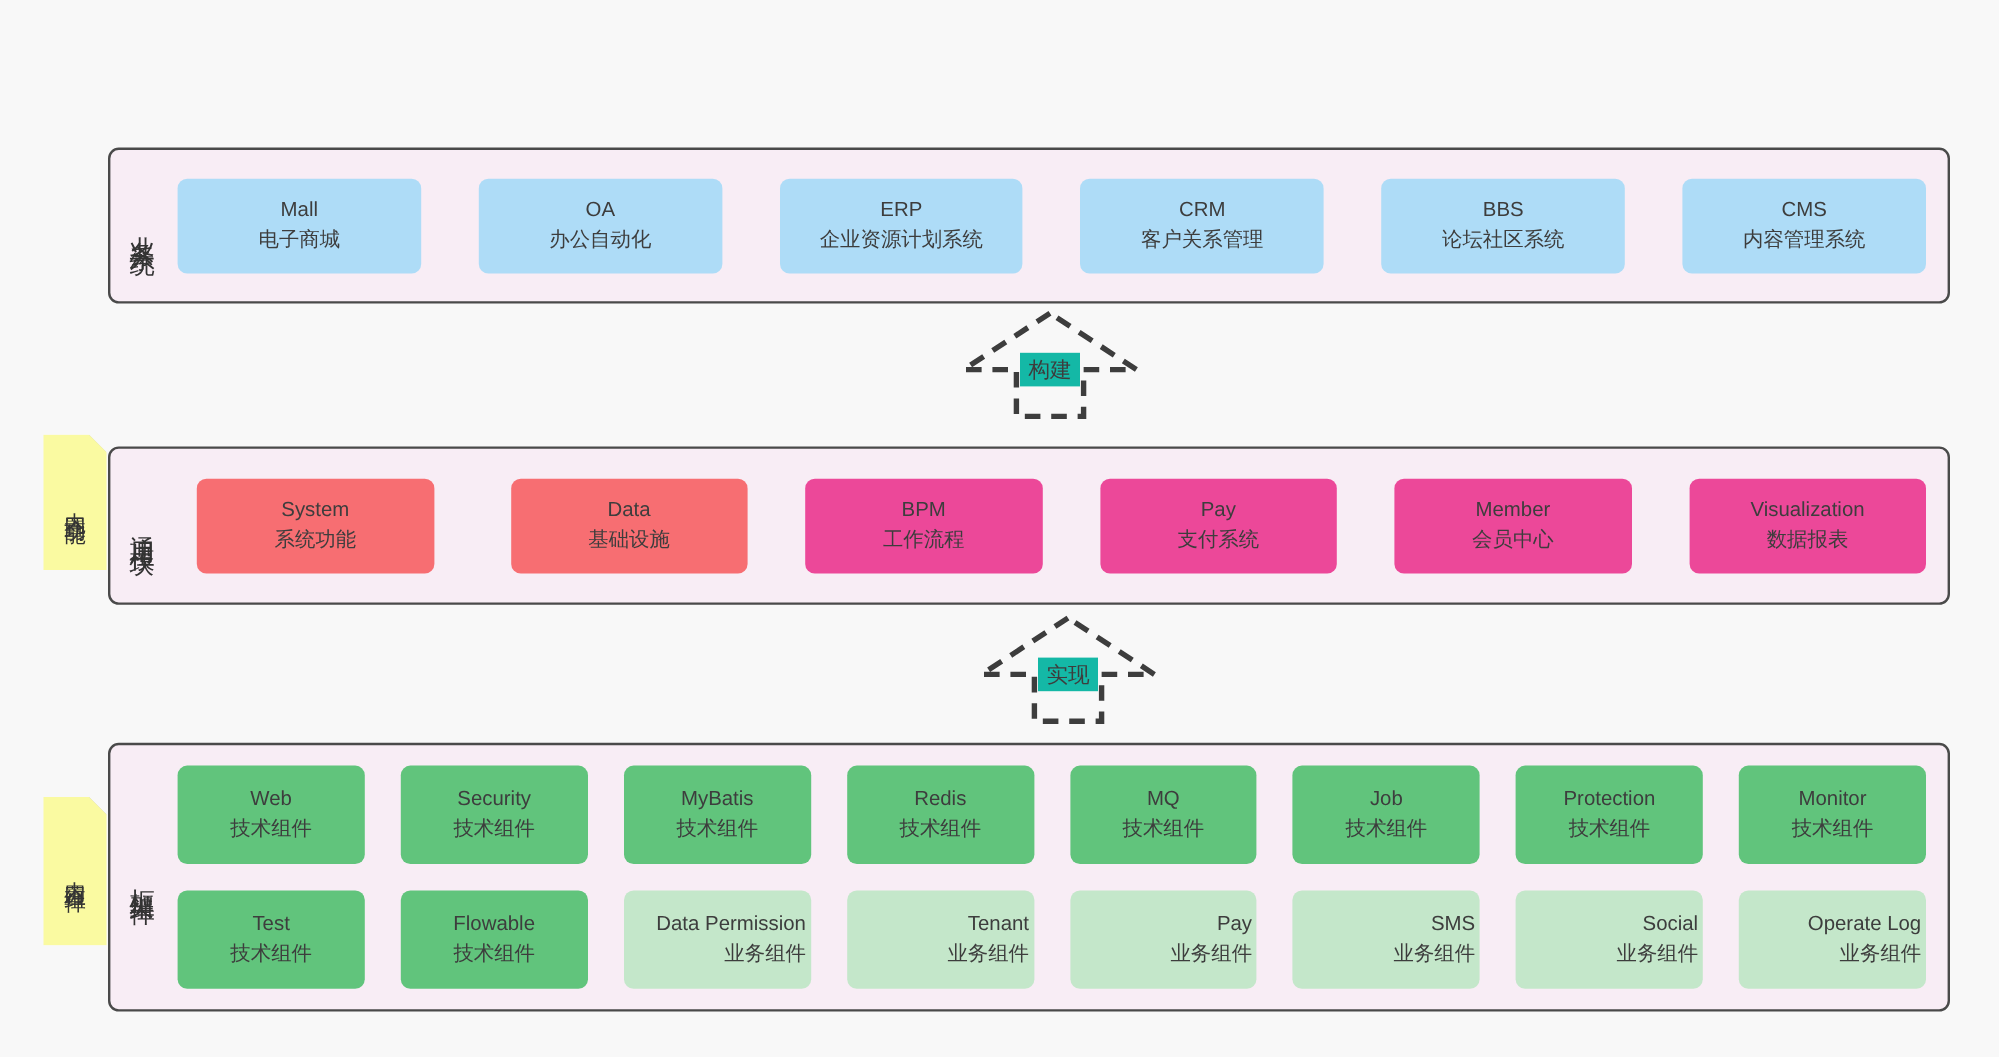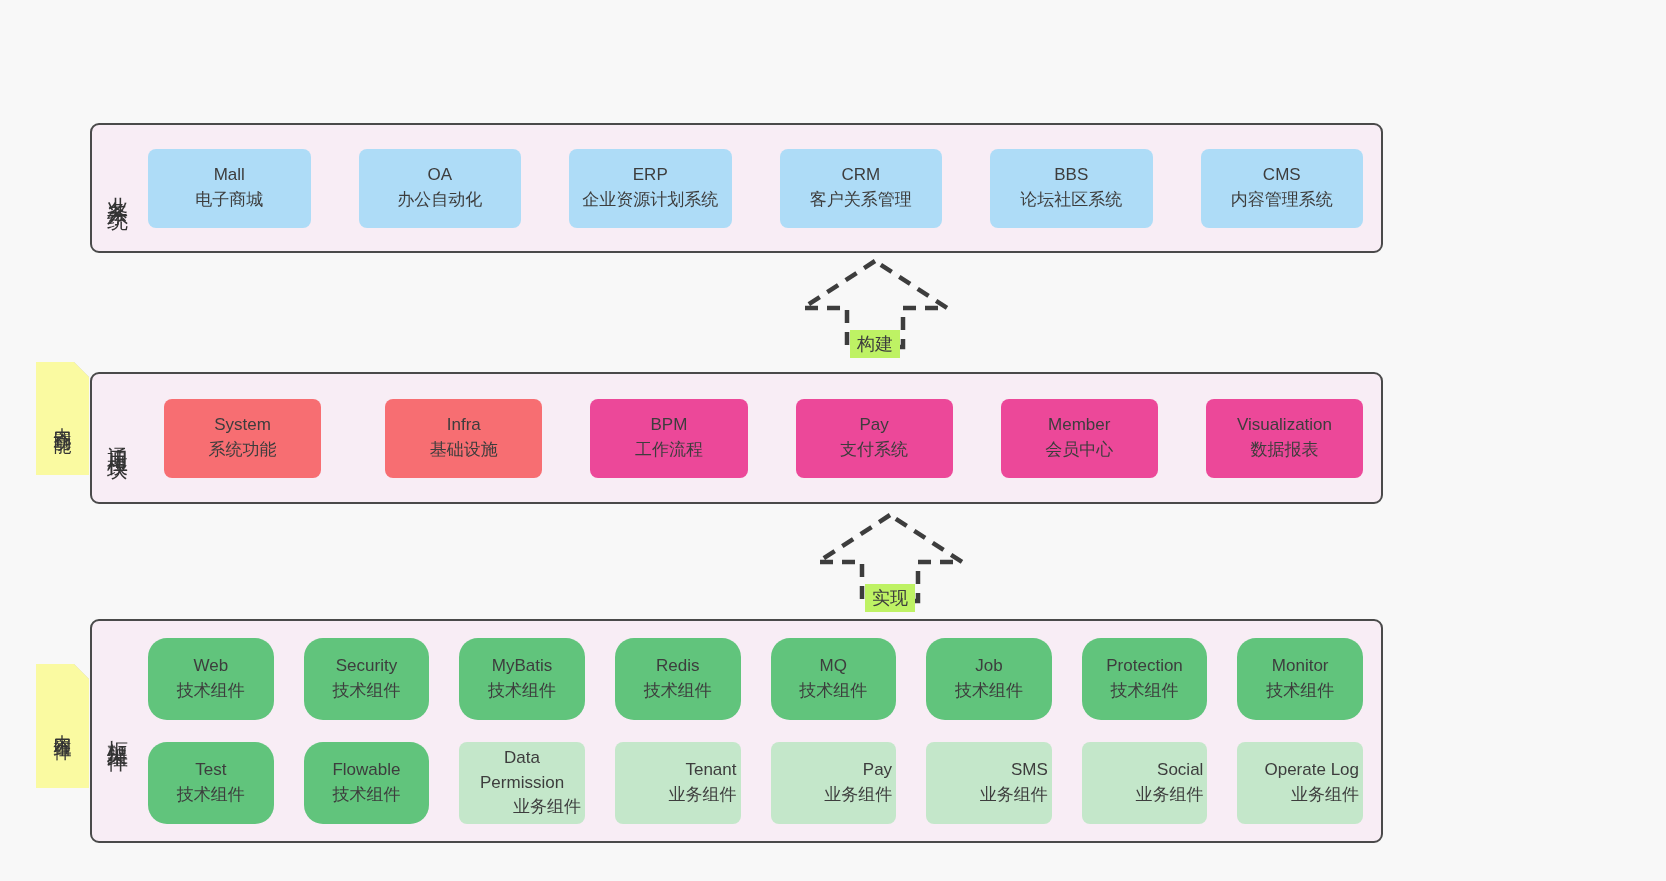--- a/index.html
+++ b/index.html
@@ -2,21 +2,21 @@
 <html lang="zh"><head>
 <meta charset="utf-8">
 <style>
   html,body{margin:0;padding:0;}
   body{
     width:1666px;height:881px;position:relative;overflow:hidden;
     background:#f8f8f8;color:#3d3d3d;
     font-family:"Liberation Sans","DejaVu Sans",sans-serif;
   }
   .panel{
-    position:absolute;left:90px;width:1293px;box-sizing:border-box;
+    position:absolute;left:90px;width:1535px;box-sizing:border-box;
     background:#f8edf5;border:2px solid #4a4a4a;border-radius:9px;
     display:flex;align-items:stretch;
   }
   #panel-business{top:123px;height:130px;}
   #panel-modules{top:372px;height:132px;}
   #panel-components{top:619px;height:224px;}
   .side-label{
     flex:0 0 52px;display:flex;align-items:center;justify-content:center;
     writing-mode:vertical-rl;text-orientation:upright;
     font-size:21px;letter-spacing:4px;color:#333;line-height:1;
@@ -26,42 +26,42 @@
   .grid .row{display:flex;gap:30px;}
   .box{
     flex:1;height:79px;border-radius:8px;
     display:flex;flex-direction:column;align-items:center;justify-content:center;
     font-size:17px;line-height:1.45;text-align:center;padding:2px 4px;box-sizing:border-box;
   }
   .grid .box{height:82px;}
   .blue{background:#aedcf7;}
   .red{background:#f76e72;margin-left:16px;}
   .pink{background:#ec4899;}
-  .green-dark{background:#61c47c;border-radius:19px;}
+  .green-dark{background:#61c47c;}
   .green-light{background:#c4e7ca;align-items:flex-end;}
   .sticky{
     position:absolute;left:36px;width:53px;background:#fafaa1;z-index:3;
     clip-path:polygon(0 0, calc(100% - 15px) 0, 100% 15px, 100% 100%, 0 100%);
     display:flex;align-items:center;justify-content:center;
     writing-mode:vertical-rl;text-orientation:upright;
     font-size:18px;letter-spacing:3px;color:#333;line-height:1;
   }
   #sticky-modules{top:362px;height:113px;}
   #sticky-components{top:664px;height:124px;}
   .fold{
     position:absolute;top:0;right:0;width:15px;height:15px;background:#c8c8c8;
     clip-path:polygon(0 0, 100% 100%, 0 100%);
   }
   .arrow{position:absolute;width:150px;height:92px;}
   #arrow-build{left:800px;top:258px;}
   #arrow-implement{left:815px;top:512px;}
   .arrow svg{display:block;}
   .arrow-label{
     position:absolute;left:50%;top:36px;transform:translateX(-50%);
-    background:#bef264;padding:2px 7px;font-size:18px;color:#3d3d3d;white-space:nowrap;margin-top:36px;
+    background:#14b8a6;padding:2px 7px;font-size:18px;color:#3d3d3d;white-space:nowrap;
   }
 </style>
 </head>
 <body>
 
 <section class="panel" id="panel-business">
   <div class="side-label">业务系统</div>
   <div class="box-row">
     <div class="box blue">
       <span>Mall</span>
@@ -98,21 +98,21 @@
 </div>
 
 <section class="panel" id="panel-modules">
   <div class="side-label">通用模块</div>
   <div class="box-row">
     <div class="box red">
       <span>System</span>
       <span>系统功能</span>
     </div>
     <div class="box red">
-      <span>Infra</span>
+      <span>Data</span>
       <span>基础设施</span>
     </div>
     <div class="box pink">
       <span>BPM</span>
       <span>工作流程</span>
     </div>
     <div class="box pink">
       <span>Pay</span>
       <span>支付系统</span>
     </div>

